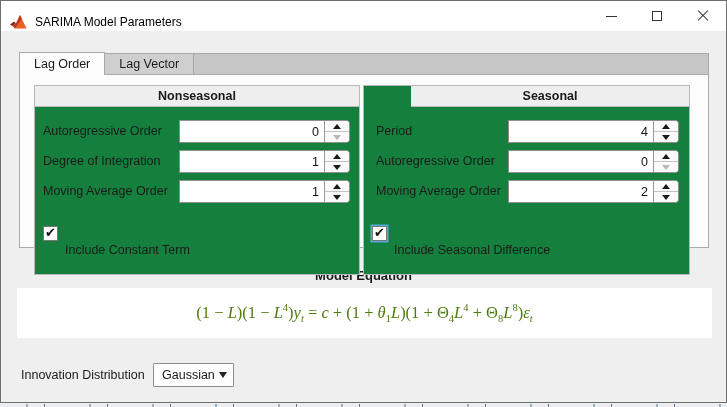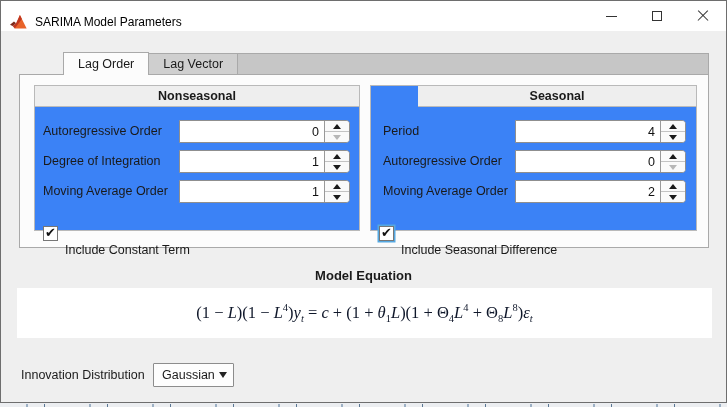--- a/index.html
+++ b/index.html
@@ -27,32 +27,32 @@
   .glyph-close { position:relative; width:12px; height:12px; }
   .glyph-close::before, .glyph-close::after { content:""; position:absolute; left:-1px; top:5px; width:14px; height:1.4px; background:#333; }
   .glyph-close::before { transform:rotate(45deg); }
   .glyph-close::after  { transform:rotate(-45deg); }
 
   
   .body { position:absolute; left:0; top:30px; width:725px; height:371px; background:#efefef; }
 
   
   .tabpanel { position:absolute; left:18px; top:21px; width:690px; }
-  .tabs { display:flex; align-items:flex-end; height:22px; position:relative; z-index:2;margin-left:44px; }
+  .tabs { display:flex; align-items:flex-end; height:22px; position:relative; z-index:2; }
   .tab { height:21px; line-height:20px; padding:0 14px; font-size:12.5px; background:#cfcfcf;
          border:1px solid #a9a9a9; border-bottom:none; }
   .tab + .tab { border-left:none; }
   .tab.active { height:23px; line-height:23px; margin-bottom:-1px; background:#fcfcfc; }
   .tab-filler { flex:1; height:21px; background:#c6c6c6; border:1px solid #a9a9a9; border-bottom:none; border-left:none; }
   .tab-content { position:relative; z-index:1; height:174px; background:#fcfcfc; border:1px solid #a9a9a9; }
 
   
-  .group { position:absolute; top:10px; height:146px; border:1px solid #b9b9b9; background:#3b82f6; }
+  .group { position:absolute; top:10px; height:190px; border:1px solid #b9b9b9; background:#15803d; }
   .group.nonseasonal { left:14px;  width:326px; }
-  .group.seasonal    { left:350px; width:327px;padding-left:47px; }
+  .group.seasonal    { left:343px; width:327px;padding-left:47px; }
   .group-header { height:21px; line-height:20px; text-align:center; font-weight:bold; font-size:12.5px;
                   background:#eeeeee; border-bottom:1px solid #bbbbbb; }
 
   .row { position:absolute; height:24px; left:0; right:0; }
   .row.r1 { top:34px; } .row.r2 { top:64px; } .row.r3 { top:94px; } .row.rcb { top:122px; }
   .row-label { position:absolute; left:8px; top:0; line-height:23px; font-size:12.5px; }
   .seasonal .row-label { left:12px; }
 
   .spin { position:absolute; left:144px; top:0; width:171px; height:23px; display:flex;
           border:1px solid #8f8f8f; border-radius:0 4px 4px 0; background:#fff; overflow:hidden; }
@@ -69,21 +69,21 @@
   .seasonal .checkbox-wrap { left:8px; }
   .checkbox { width:15px; height:15px; background:#fff; border:1px solid #767676; position:relative; flex:0 0 auto; }
   .checkbox.focus { box-shadow:0 0 0 1.5px #55a8e1; }
   .checkbox::after { content:"\2714"; position:absolute; left:1px; top:-2px; font-size:13px; color:#111; }
   .checkbox-label { margin-left:7px; font-size:12.5px;margin-top:33px; }
 
   
   .eq-title { position:absolute; left:0; width:100%; top:237px; text-align:center; font-weight:bold; font-size:13px; }
   .eq-strip { position:absolute; left:16px; top:257px; width:695px; height:50px; background:#ffffff;
               display:flex; align-items:center; justify-content:center; }
-  .equation { font-family:"Liberation Serif", serif; font-size:16.5px; color:#0f172a; white-space:nowrap; }
+  .equation { font-family:"Liberation Serif", serif; font-size:16.5px; color:#4d7c0f; white-space:nowrap; }
   .equation .it { font-style:italic; }
   .equation sup { font-size:10.5px; }
   .equation sub { font-size:10.5px; }
 
   
   .footer-label { position:absolute; left:20px; top:332px; line-height:24px; font-size:12.5px; }
   .dropdown { position:absolute; left:152px; top:332px; width:81px; height:24px; background:#fdfdfd;
               border:1px solid #8c8c8c; border-radius:1px; display:flex; align-items:center;
               padding:0 8px; cursor:default; }
   .dropdown-value { font-size:12.5px; flex:1; }

